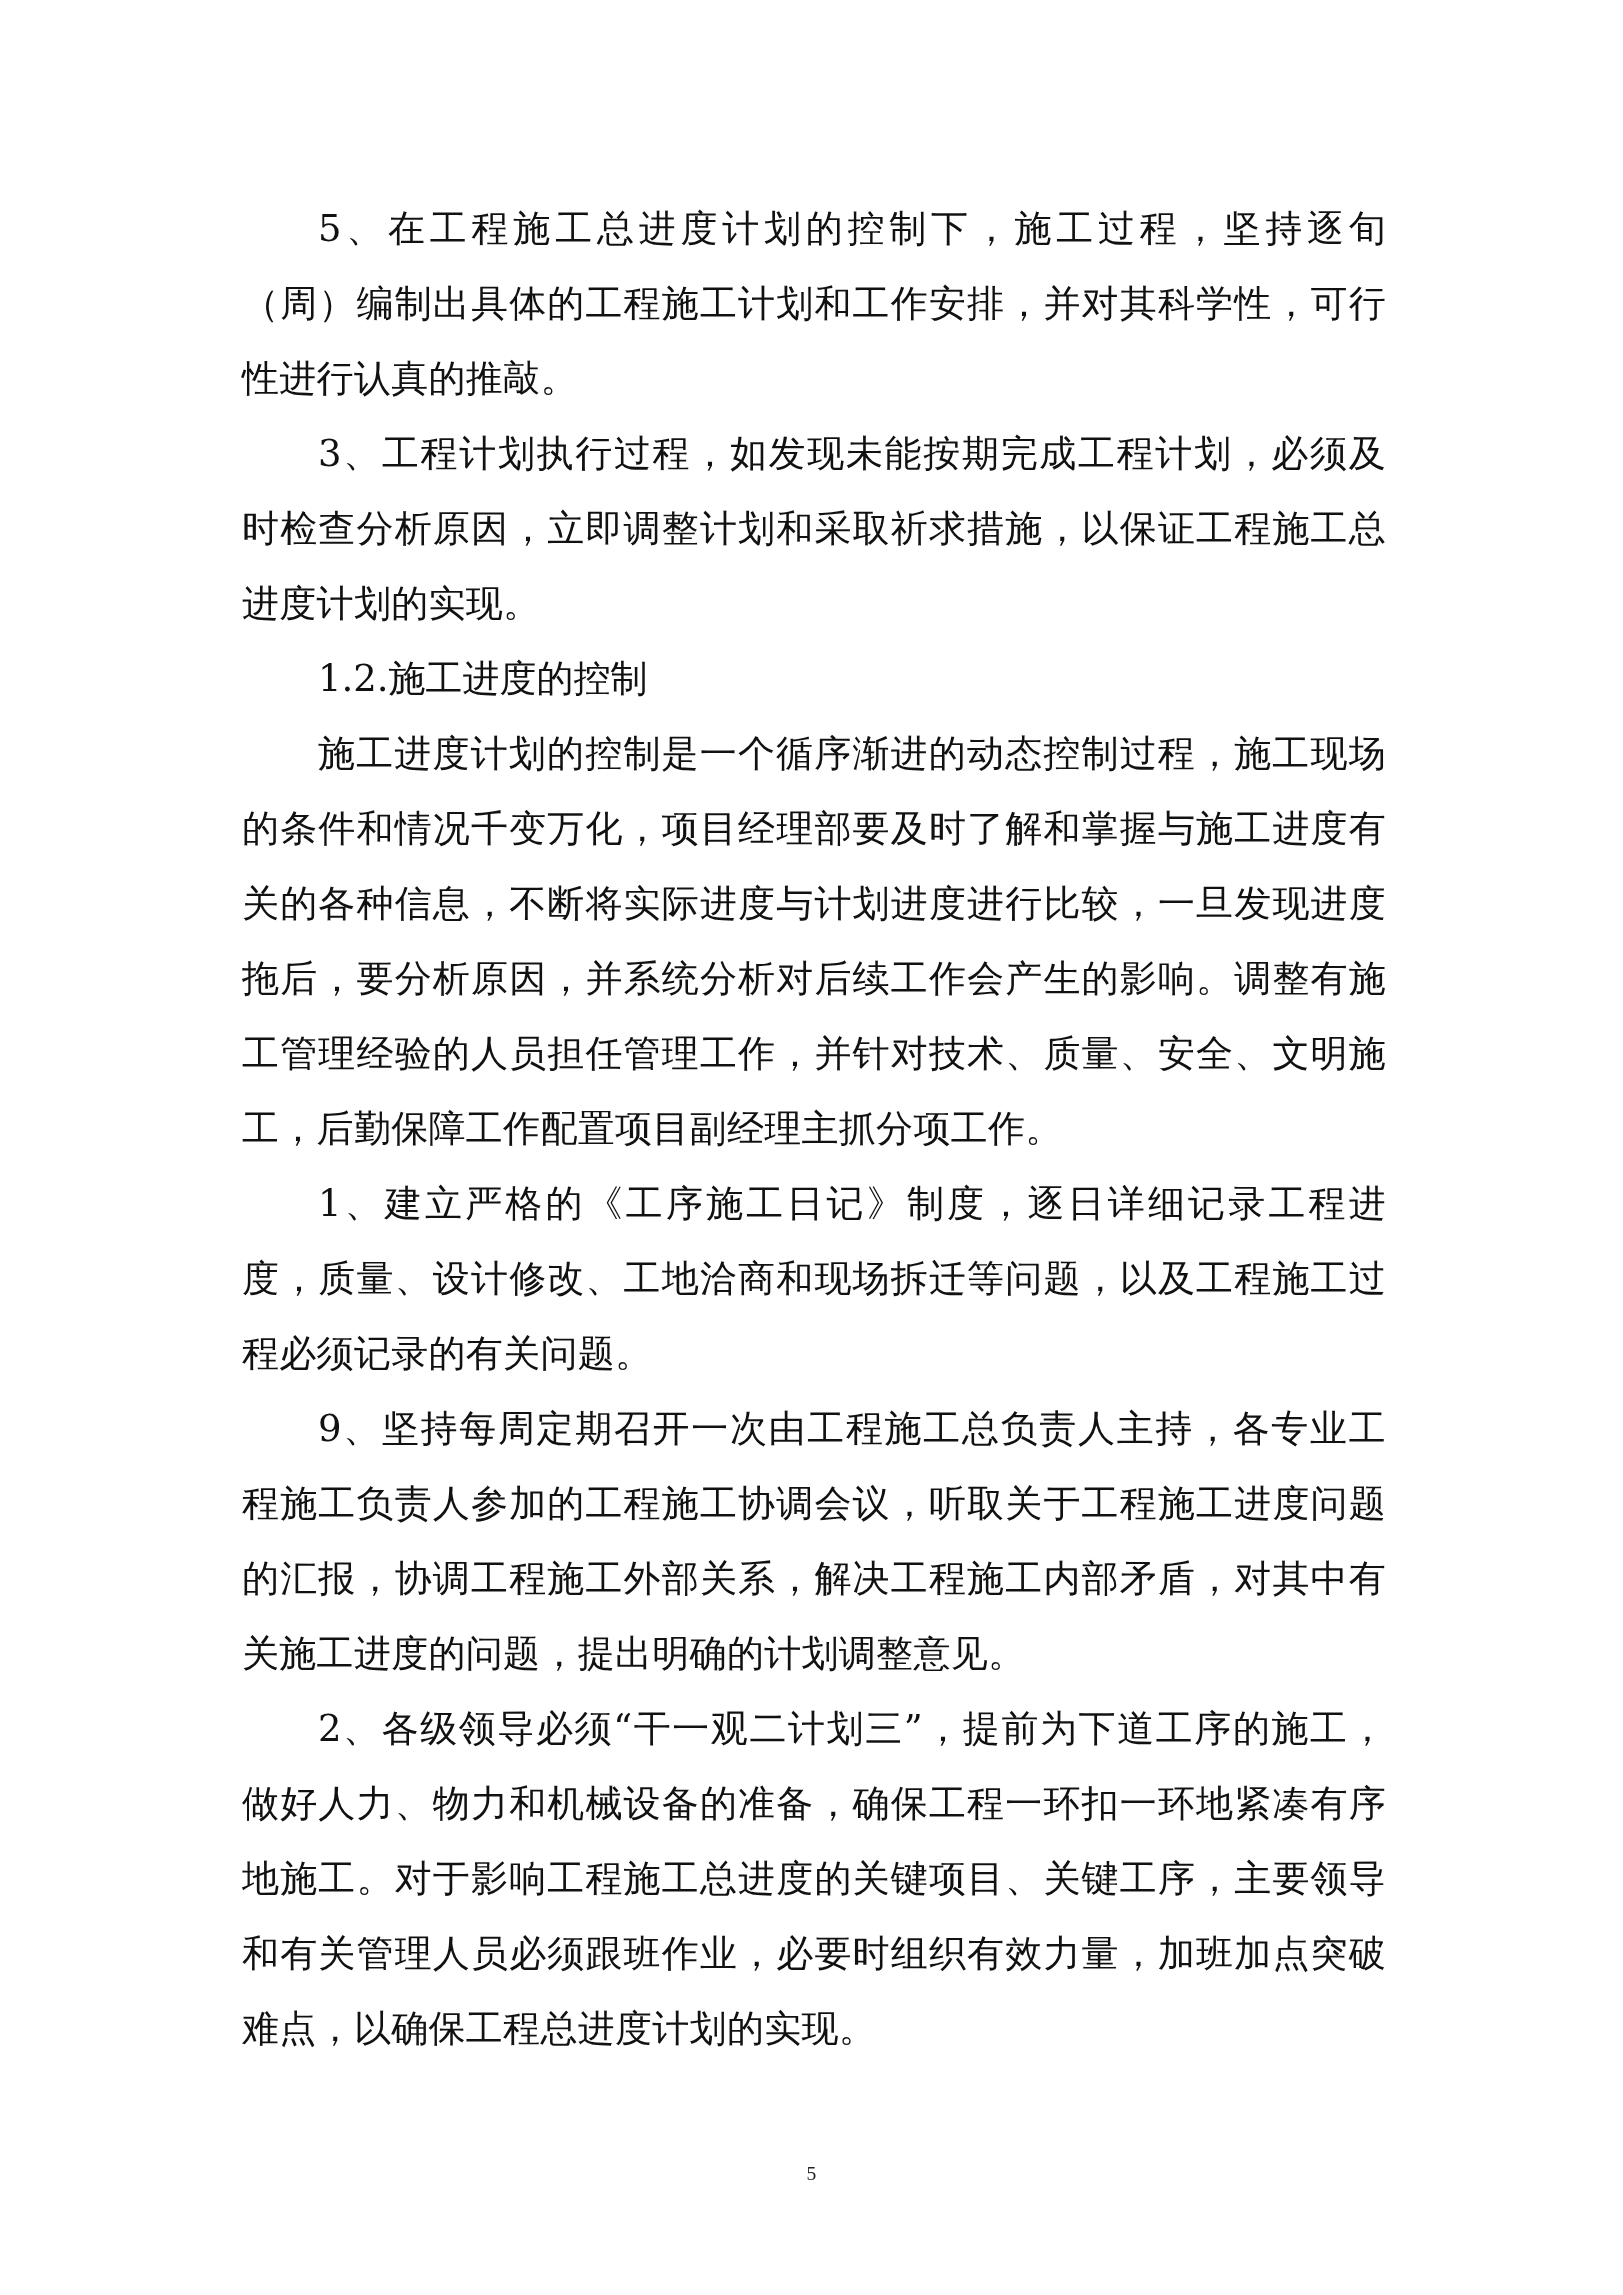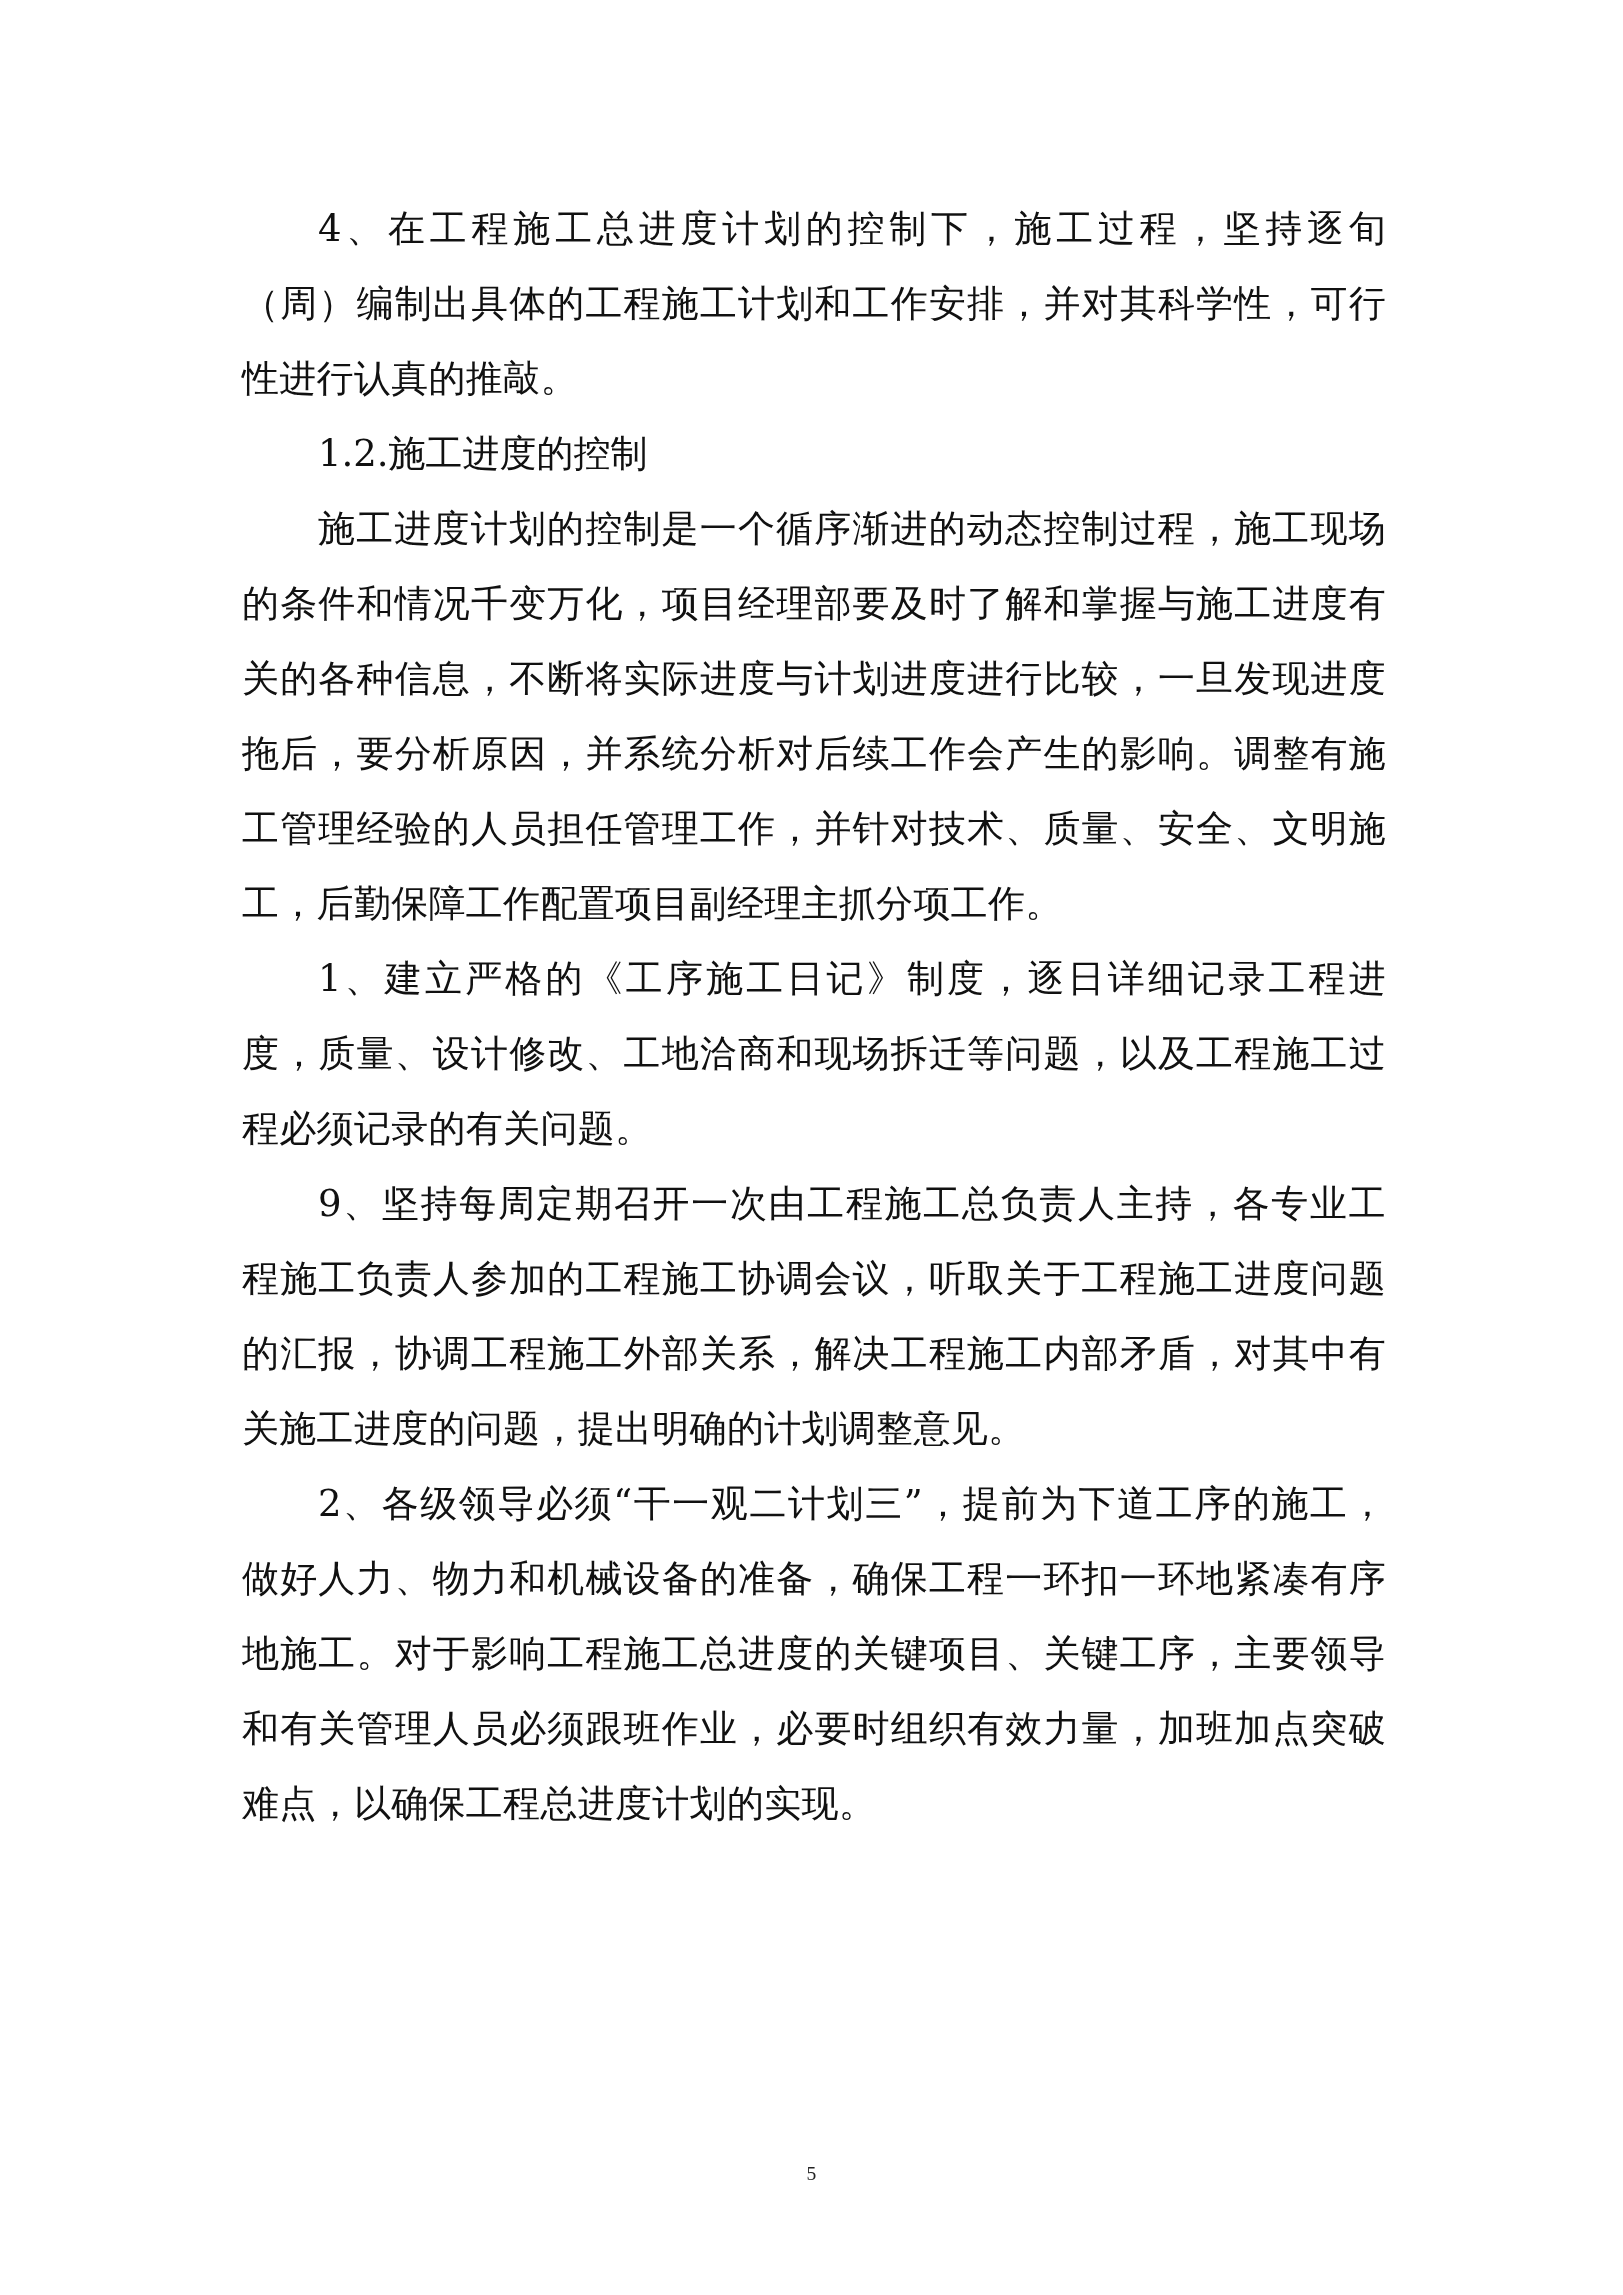--- a/index.html
+++ b/index.html
@@ -35,21 +35,22 @@
     text-align: center;
     font-family: "Liberation Serif", "DejaVu Serif", serif;
     font-size: 19.6px;
     color: #222222;
   }
 </style>
 </head>
 <body>
 
 <div class="page">
-  <p class="para">4、在工程施工总进度计划的控制下，施工过程，坚持逐旬（周）编制出具体的工程施工计划和工作安排，并对其科学性，可行性进行认真的推敲。</p>
+  <p class="para">5、在工程施工总进度计划的控制下，施工过程，坚持逐旬（周）编制出具体的工程施工计划和工作安排，并对其科学性，可行性进行认真的推敲。</p>
+  <p class="para">3、工程计划执行过程，如发现未能按期完成工程计划，必须及时检查分析原因，立即调整计划和采取祈求措施，以保证工程施工总进度计划的实现。</p>
   <h2 class="heading">1.2.施工进度的控制</h2>
   <p class="para">施工进度计划的控制是一个循序渐进的动态控制过程，施工现场的条件和情况千变万化，项目经理部要及时了解和掌握与施工进度有关的各种信息，不断将实际进度与计划进度进行比较，一旦发现进度拖后，要分析原因，并系统分析对后续工作会产生的影响。调整有施工管理经验的人员担任管理工作，并针对技术、质量、安全、文明施工，后勤保障工作配置项目副经理主抓分项工作。</p>
   <p class="para">1、建立严格的《工序施工日记》制度，逐日详细记录工程进度，质量、设计修改、工地洽商和现场拆迁等问题，以及工程施工过程必须记录的有关问题。</p>
   <p class="para">9、坚持每周定期召开一次由工程施工总负责人主持，各专业工程施工负责人参加的工程施工协调会议，听取关于工程施工进度问题的汇报，协调工程施工外部关系，解决工程施工内部矛盾，对其中有关施工进度的问题，提出明确的计划调整意见。</p>
   <p class="para">2、各级领导必须“干一观二计划三”，提前为下道工序的施工，做好人力、物力和机械设备的准备，确保工程一环扣一环地紧凑有序地施工。对于影响工程施工总进度的关键项目、关键工序，主要领导和有关管理人员必须跟班作业，必要时组织有效力量，加班加点突破难点，以确保工程总进度计划的实现。</p>
 </div>
 
 <div class="page-number">5</div>
 
 

